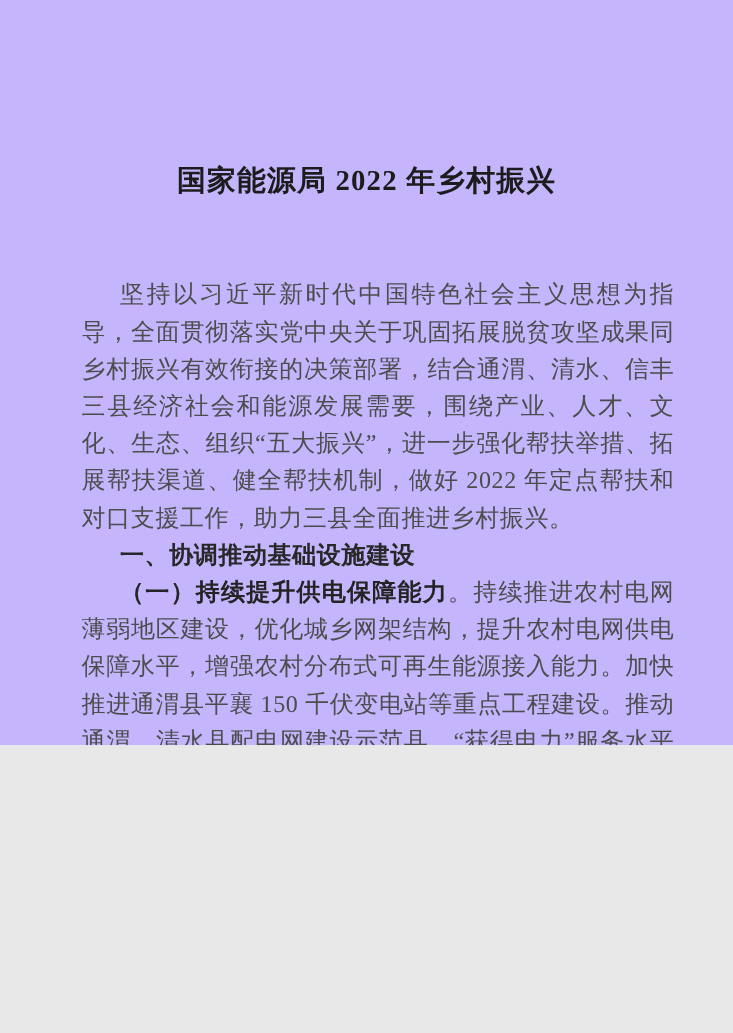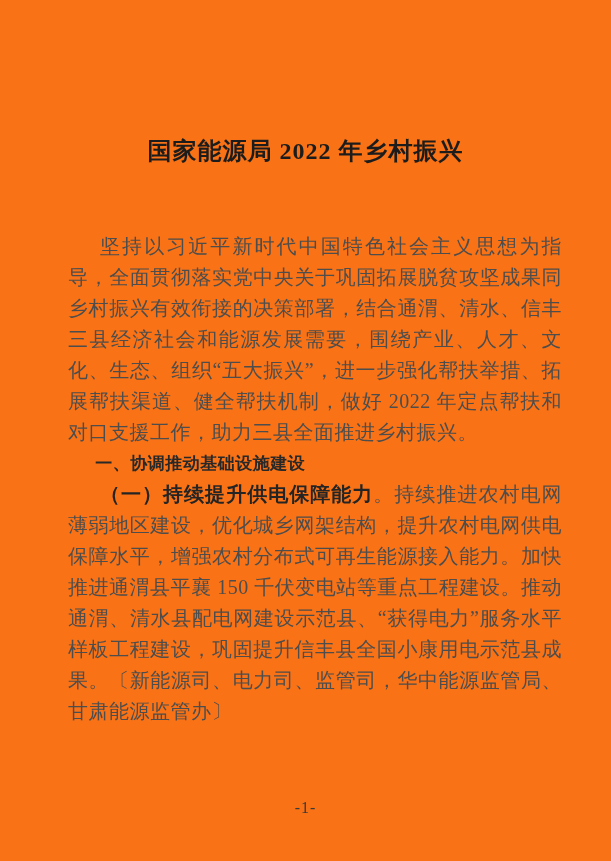--- a/index.html
+++ b/index.html
@@ -3,23 +3,23 @@
 <meta charset="utf-8">
 <style>
   html, body {
     margin: 0;
     padding: 0;
     background: #e8e8e8;
   }
   .page {
     position: relative;
     width: 611px;
-    height: 861px;
+    height: 621px;
     margin: 0 auto;
-    background: #f97316;
+    background: #c4b5fd;
     overflow: hidden;
     font-family: "Liberation Serif", "DejaVu Serif", serif;
   }
   .title-block {
     position: absolute;
     top: 132px;
     left: 0;
     right: 0;
     text-align: center;
     font-weight: 700;
@@ -43,21 +43,21 @@
   .content p {
     margin: 0;
     text-indent: 1.6em;
     font-family: Liberation Serif, serif;
   }
   .section-heading {
     margin: 0;
     text-indent: 2em;
     font-family: "Liberation Sans", "DejaVu Sans", sans-serif;
     font-weight: 700;
-    font-size: 17px;
+    font-size: 20px;
     line-height: 31px;
     color: #282828;
     letter-spacing: 0.5px;
   }
   .item-lead {
     font-weight: 700;
     color: #242424;
     margin-top: 28px;
   }
   .page-number {

